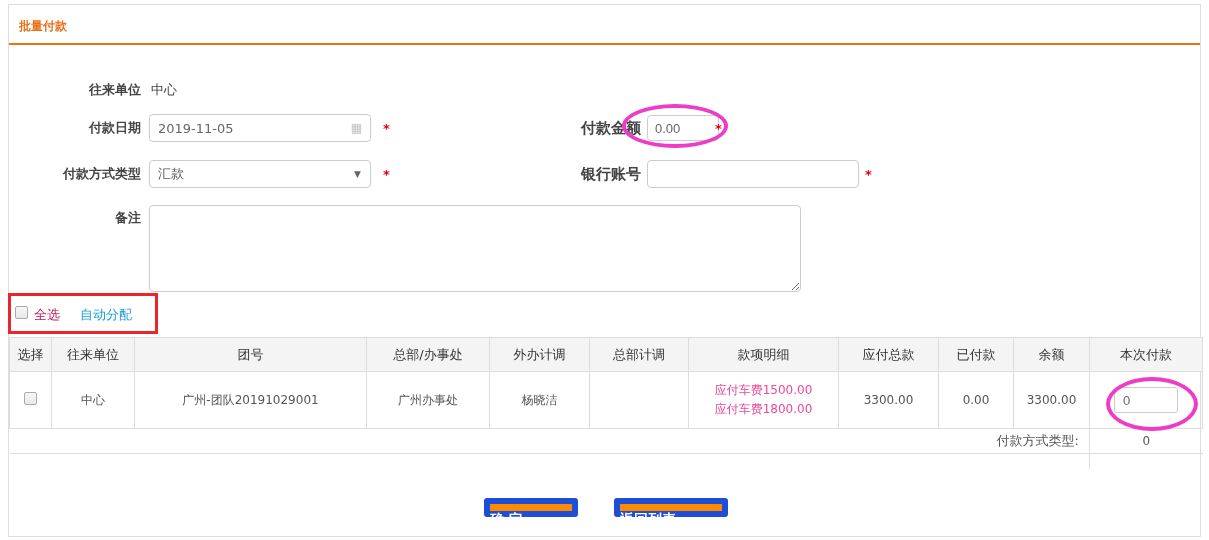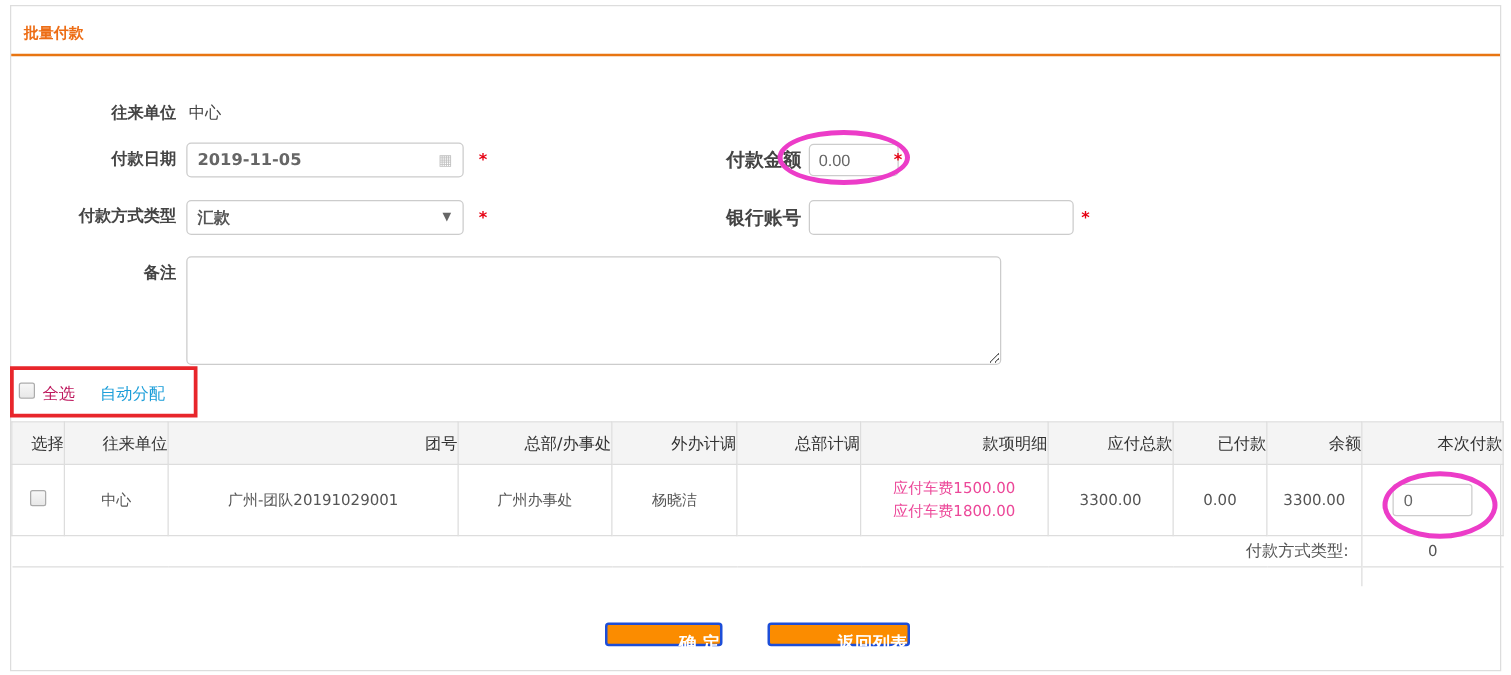--- a/index.html
+++ b/index.html
@@ -10,51 +10,51 @@
   .abs { position:absolute; }
   .title { left:10px; top:13px; font-size:12px; font-weight:bold; color:#ed6d15; }
   .rule { left:0; top:38px; width:100%; height:2px; background:#e87511; }
 
   .flabel { width:132px; left:0; text-align:right; font-size:13px; font-weight:bold; color:#444; }
   .flabel-r { width:224px; left:408px; text-align:right; font-size:15px; font-weight:bold; color:#444; }
   .fvalue { font-size:13px; color:#444; }
   .star { color:#e60012; font-size:13px; font-weight:bold; }
 
   .ibox { border:1px solid #ccc; border-radius:4px; background:#fff; font-size:13px; color:#666; }
-  .input-wrap { display:flex; align-items:center;font-weight:bold; }
+  .input-wrap { display:flex; align-items:center; }
   .input-wrap .txt { padding-left:8px; flex:1; }
   .icon-right { padding-right:8px; color:#c0c0c0; font-size:12px; }
   input.ibox { padding-left:7px; color:#666; outline:none; }
   .select-arrow { padding-right:9px; color:#666; font-size:9px; }
   textarea.ibox { resize:both; outline:none; }
 
   .checkbox { display:inline-block; width:13px; height:13px; border:1px solid #ababab;
     border-radius:2px; background:linear-gradient(#f7f7f7,#e8e8e8); }
   .link { font-size:13px; color:#1c9ed9; cursor:pointer; text-decoration:none; }
   .plain13 { font-size:13px; color:#be185d; }
 
   table.grid { position:absolute; left:0; top:332px; width:1193px;
     border-collapse:collapse; table-layout:fixed; }
   .grid th { height:34px; background:#f4f4f4; border:1px solid #ddd;
-    font-size:13px; font-weight:normal; color:#333; text-align:right; }
+    font-size:13px; font-weight:normal; color:#333; text-align:center; }
   .grid td.c { border:1px solid #ddd; font-size:12px; color:#555; text-align:center; }
   .grid tr.data td { height:57px; }
   .detail-line { line-height:19px; font-size:12px; color:#ec4899; }
   .cell-input { width:64px; height:26px; border:1px solid #ccc; border-radius:3px;
     font-size:13px; color:#666; padding-left:8px; outline:none; }
   .sum-label { height:25px; border:none; border-top:1px solid #ddd; border-bottom:1px solid #ddd;
     text-align:right; padding-right:10px; font-size:13px; color:#555; }
   .sum-value { height:25px; border:none; border-top:1px solid #ddd; border-bottom:1px solid #ddd;
     border-left:1px solid #ddd; text-align:center; font-size:12px; color:#555; }
   .tail-empty { height:15px; border:none; }
   .tail-cell { height:15px; border:none; border-left:1px solid #ddd; }
 
   .btn { position:absolute; top:493px; height:19px; background:#fb8c00; color:#fff;
-    font-size:14px; font-weight:bold; text-align:right; line-height:31px;
-    border:2px solid #1d4ed8; border-radius:3px; cursor:pointer;
+    font-size:14px; font-weight:bold; text-align:left; line-height:31px;
+    border:6px solid #1d4ed8; border-radius:3px; cursor:pointer;
     font-family:"DejaVu Sans","Liberation Sans",sans-serif; }
 
   .ellipse { border:4px solid #ec3cc8; border-radius:50%; background:transparent;
     pointer-events:none; }
   .redrect { border:3px solid #e8262b; background:transparent; pointer-events:none; }
 </style>
 </head>
 <body>
 
 <div class="page">

